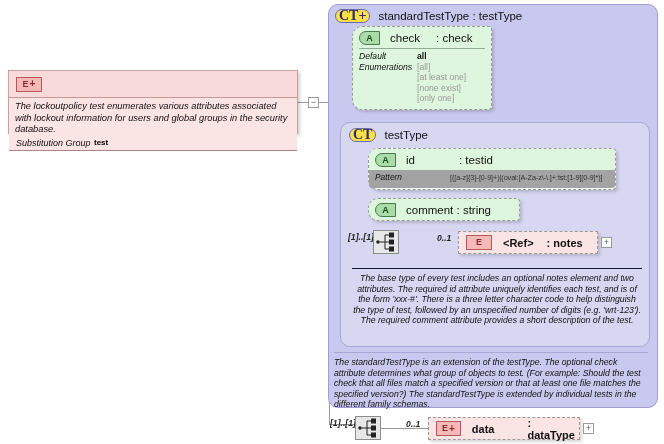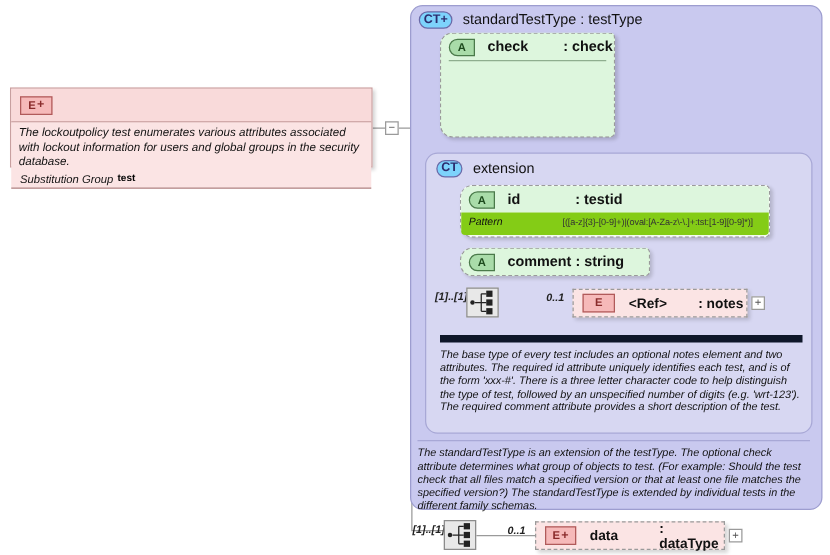--- a/index.html
+++ b/index.html
@@ -67,43 +67,43 @@
     background:#c9c9ef;
     border:1px solid #9d9dcf;
     border-radius:10px;
     box-sizing:border-box;
   }
   #ct-outer-head{
     position:absolute;left:6px;top:4px;display:flex;align-items:center;gap:8px;
   }
   .cticon{
     height:14px;padding:0 3px;border:1px solid #6a6aa8;border-radius:7px;
-    background:#7dd3fc;display:flex;align-items:center;justify-content:center;
-    font-size:10px;font-weight:bold;color:#2c2c6e;line-height:1;box-sizing:border-box;
+    background:#fde047;display:flex;align-items:center;justify-content:center;
+    font-size:14px;font-weight:bold;color:#2c2c6e;line-height:1;box-sizing:border-box;font-family:Liberation Serif, serif;
   }
   .ct-title{font-size:11.5px;font-weight:normal;color:#111;}
 
   
   .attrbox{
     position:absolute;background:#ddf6dd;
     border:1px dashed #9a9a9a;
     border-radius:8px 8px 8px 8px;
     box-shadow:2px 2px 3px rgba(0,0,0,.16);
     box-sizing:border-box;
   }
   .attrhead{
     display:flex;align-items:center;gap:10px;height:21px;padding-left:6px;
   }
   .aicon{
     width:21px;height:14px;border:1px solid #4a7a4a;background:#a9dca9;
     border-radius:7px 0 0 7px;
     display:flex;align-items:center;justify-content:center;
     font-size:9px;font-weight:bold;color:#1d4a1d;box-sizing:border-box;
   }
-  .attrname{font-size:11.5px;font-weight:bold;color:#111;}
+  .attrname{font-size:11.5px;font-weight:normal;color:#111;}
   .attrsep{height:0;border-top:1px solid #8fae8f;margin:0 6px;}
   .attrrows{padding:2px 6px 4px 6px;font-size:8.6px;line-height:10.5px;}
   .row{display:flex;}
   .row .k{font-style:italic;width:58px;color:#111;flex:none;}
   .row .v{font-weight:bold;color:#111;}
   .enum{color:#9a9a9a;}
 
   
   #ct-inner{
     position:absolute;left:340px;top:122px;width:310px;height:225px;
@@ -114,21 +114,21 @@
   }
   #ct-inner-head{position:absolute;left:8px;top:5px;display:flex;align-items:center;gap:8px;}
 
   
   #attr-id{
     left:368px;top:148px;width:248px;height:42px;
     background:#f4fbf4;border-radius:10px 4px 4px 10px;
   }
   #attr-id .attrhead{background:#ddf6dd;border-radius:8px 4px 0 0;}
   #id-type{margin-left:34px;}
-  #attr-id .attrrows{background:#84cc16;border-radius:0 0 3px 3px;}
+  #attr-id .attrrows{background:#a3a3a3;border-radius:0 0 3px 3px;}
   .pattern-row{display:flex;align-items:baseline;}
   .pattern-row .k{font-style:italic;width:42px;font-size:8.4px;color:#111;flex:none;}
   .pattern-row .v{font-size:7.3px;color:#333;letter-spacing:-0.1px;
                   font-family:"Liberation Sans",sans-serif;white-space:nowrap;padding-left:33px;}
 
   
   #attr-comment{
     left:368px;top:198px;width:152px;height:23px;border-radius:10px 4px 4px 10px;
   }
 
@@ -138,21 +138,21 @@
     border:1px dashed #9a9a9a;
     box-shadow:2px 2px 3px rgba(0,0,0,.16);
     display:flex;align-items:center;gap:11px;padding-left:7px;
     box-sizing:border-box;
   }
   .refbox .eicon{background:#f6b9b9;}
   .refname{font-size:11px;font-weight:bold;color:#111;}
   .reftype{font-size:11px;font-weight:bold;color:#111;}
 
   #ref-notes{left:458px;top:231px;width:140px;height:23px;}
-  #ref-notes .reftype{margin-left:14px;}
+  #ref-notes .reftype{margin-left:2px;}
 
   #elem-data{left:428px;top:417px;width:152px;height:23px;}
   #elem-data .reftype{margin-left:22px;}
 
   
   .comp{
     position:absolute;width:26px;height:24px;
     background:#e8e8e8;border:1px solid #8c8c8c;box-sizing:border-box;
   }
   .comp svg{display:block;}
@@ -163,21 +163,21 @@
     white-space:nowrap;
   }
 
   
   .docblock{
     position:absolute;font-size:8.7px;font-style:italic;line-height:10.6px;
     color:#111;box-sizing:border-box;
   }
   #doc-testtype{
     left:352px;top:268px;width:290px;
-    border-top:6px solid #0f172a;padding-top:4px;
+    border-top:1px solid #0f172a;padding-top:4px;text-align:center;
   }
   #doc-standard{
     left:334px;top:352px;width:314px;
     border-top:1px solid #a8a8d6;padding-top:4px;
   }
 </style>
 </head>
 <body>
 
 <div class="canvas">
@@ -222,31 +222,44 @@
           <span>+</span>
       </span>
       <span class="ct-title">standardTestType : testType</span>
     </div>
   </div>
 
   <div class="attrbox" style="left:352px;top:26px;width:140px;height:84px;border-radius:10px 4px 4px 10px;">
     <div class="attrhead">
       <span class="aicon">A</span>
       <span class="attrname">check</span>
-      <span class="attrname" style="margin-left:18px;">: check</span>
+      <span class="attrname" style="margin-left:6px;">: check</span>
     </div>
     <div class="attrsep"></div>
     <div class="attrrows">
+      <div class="row">
+        <span class="k">Default</span>
+        <span class="v">all</span>
+      </div>
+      <div class="row">
+        <span class="k">Enumerations</span>
+        <span>
+          <span class="enum">[all]</span><br>
+          <span class="enum">[at least one]</span><br>
+          <span class="enum">[none exist]</span><br>
+          <span class="enum">[only one]</span>
+        </span>
+      </div>
     </div>
   </div>
 
   <div id="ct-inner">
     <div id="ct-inner-head">
       <span class="cticon">CT</span>
-      <span class="ct-title">extension</span>
+      <span class="ct-title">testType</span>
     </div>
   </div>
 
   <div class="attrbox" id="attr-id">
     <div class="attrhead">
       <span class="aicon">A</span>
       <span class="attrname">id</span>
       <span class="attrname" id="id-type">: testid</span>
     </div>
     <div class="attrrows">

